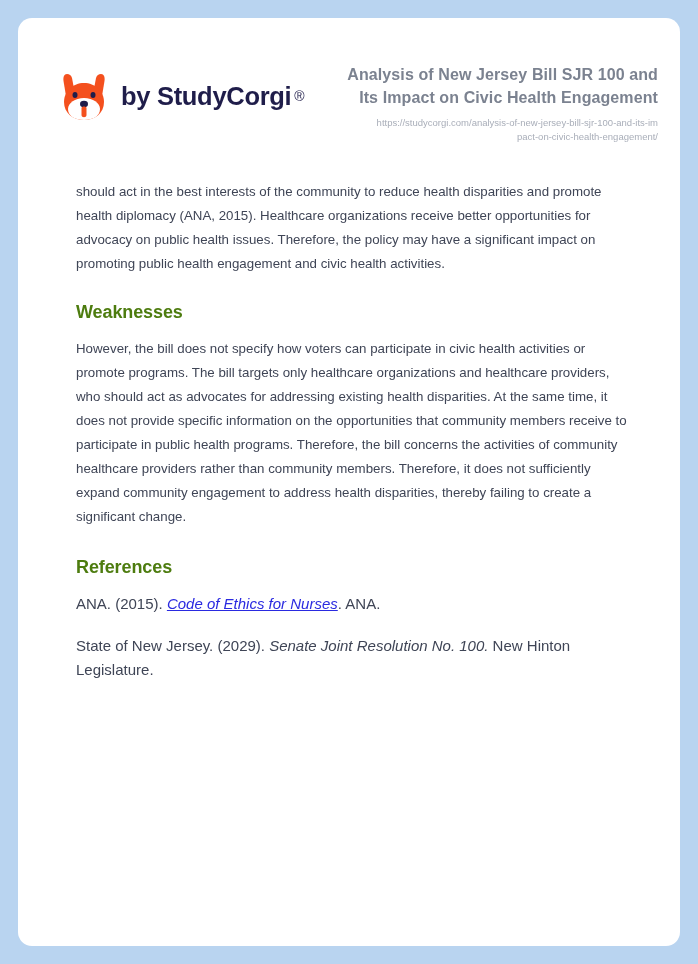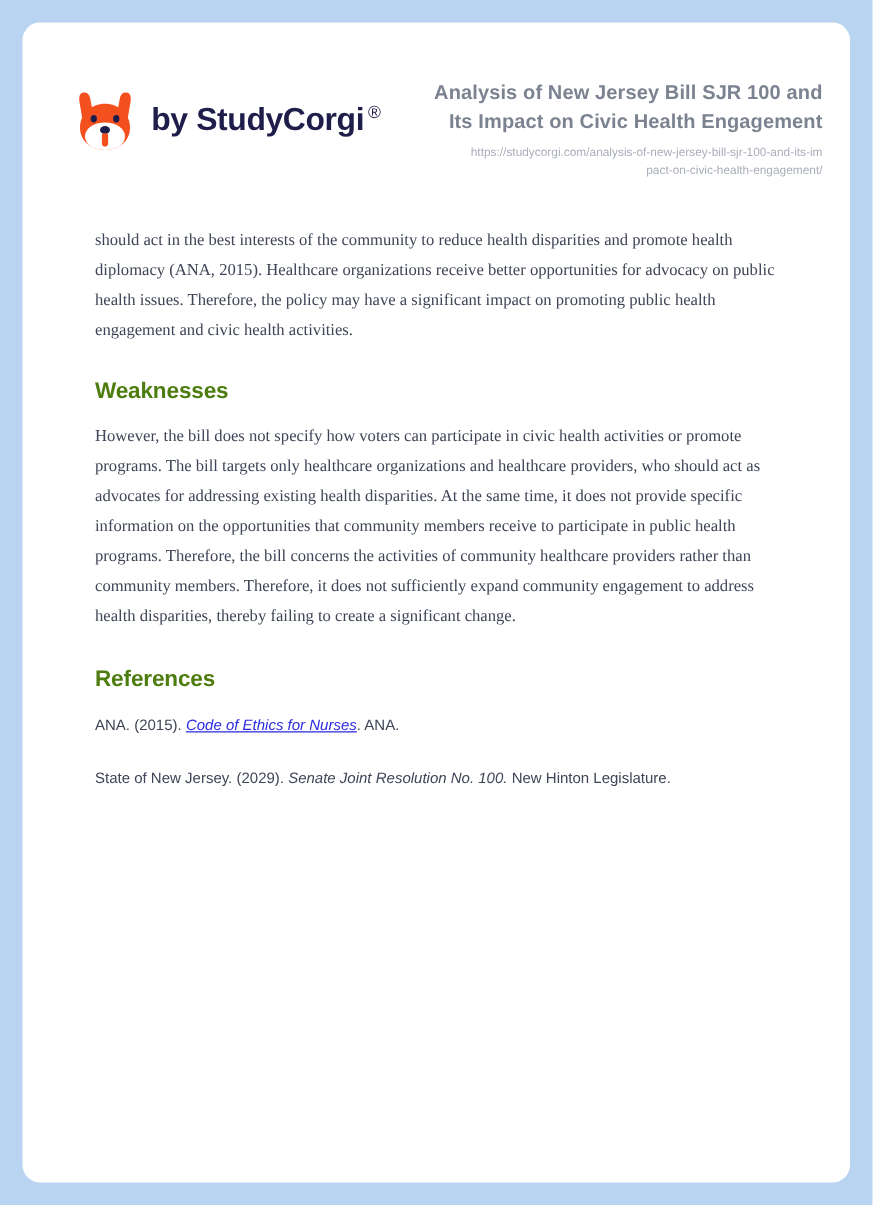--- a/index.html
+++ b/index.html
@@ -40,21 +40,21 @@
     padding-top: 10px;
   }
   .brand-logo {
     width: 48px;
     height: 50px;
     flex: none;
     display: block;
   }
   .brand-wordmark {
     display: flex;
-    align-items: flex-start;
+    align-items: center;
     line-height: 1;
   }
   .brand-text {
     font-size: 25.5px;
     font-weight: bold;
     color: #1f1d4a;
     letter-spacing: -0.3px;
     white-space: nowrap;
   }
   .brand-reg {
@@ -88,34 +88,33 @@
   .doc-body {
     padding: 0 46px 0 58px;
     margin-top: 36px;
   }
   .para {
     font-size: 13.3px;
     line-height: 24px;
     color: #3f4556;
     margin: 0 0 14px 0;
     text-align: left;
-    font-family: Liberation Serif, serif;
   }
   h2.section-heading {
     font-size: 18px;
     font-weight: bold;
     color: #4d7c0f;
     margin: 26px 0 14px 0;
     letter-spacing: -0.1px;
   }
   h2.references-heading {
     margin-top: 28px;
   }
   .ref {
-    font-size: 12px;
+    font-size: 15px;
     line-height: 24px;
     color: #3f4556;
     margin: 0 0 18px 0;
   }
   .ref:last-child { margin-bottom: 0; }
   .ref-link {
     color: #2a2ae0;
     text-decoration: underline;
     font-style: italic;
   }

